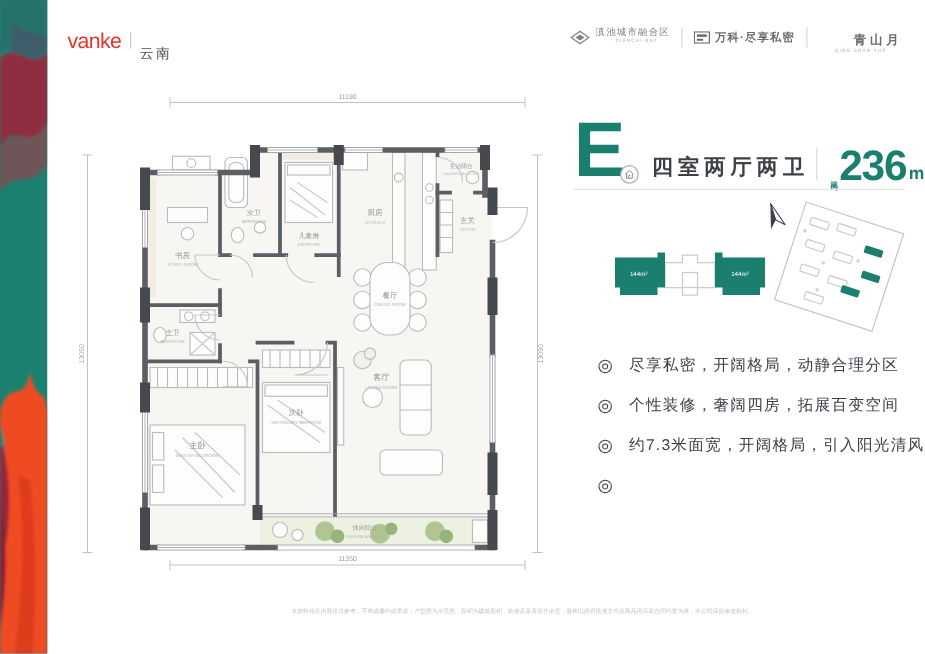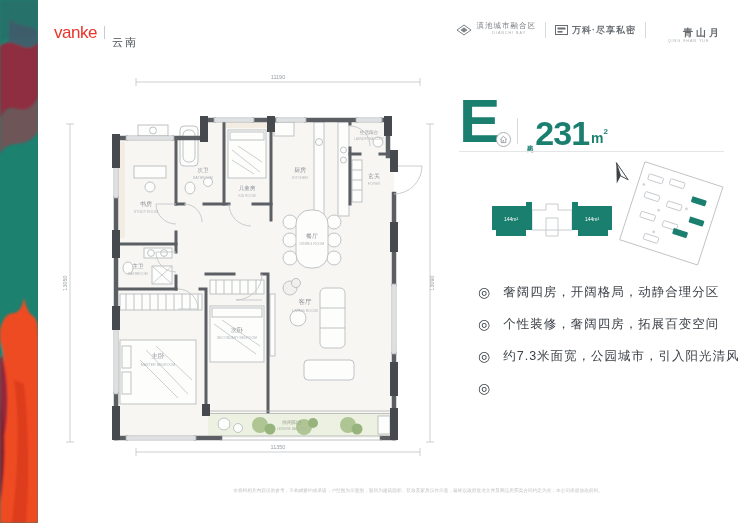--- a/index.html
+++ b/index.html
@@ -104,23 +104,24 @@
   </div>
 </div>
 
 <div class="unit">
   <span class="letter">E</span>
   <span class="badge">
     <svg width="9" height="9" viewBox="0 0 9 9">
         <path d="M1.2,4.4 L4.5,1.4 L7.8,4.4 M2.2,4 V7.6 H6.8 V4 M4,7.6 V5.4 H5" fill="none" stroke="#8b9094" stroke-width="0.8"></path>
       </svg>
   </span>
+  <span class="layout">四室两厅两卫</span>
   <span class="vsep"></span>
   <span class="arealabel">建面约</span>
-  <span class="areaval">231</span>
+  <span class="areaval">236</span>
   <span class="areaunit">m</span>
   <span class="areasup">2</span>
 </div>
 <div class="rule"></div>
 
 <svg style="position:absolute;left:486px;top:196px;" width="132" height="48" viewBox="0 0 132 48">
   <path d="M46,14 H60 V8 H72 V14 H86 V34 H72 V40 H60 V34 H46 Z" fill="none" stroke="#c9ccce" stroke-width="1"></path>
   <rect x="60" y="22" width="12" height="12" fill="none" stroke="#c9ccce" stroke-width="1"></rect>
   <g>
     <path d="M6,10 H40 V6 H46 V34 H40 V40 H10 V34 H6 Z" fill="#1b7f70"></path>
@@ -158,29 +159,29 @@
         <circle cx="60" cy="56" r="1.4"></circle>
       <circle cx="86" cy="46" r="1.4"></circle>
         <circle cx="62" cy="78" r="1.4"></circle>
     </g>
   </g>
 </svg>
 
 <div class="features">
   <div class="feat">
     <span class="bullet">◎</span>
-    <span class="txt">奢阔四房，开阔格局，动静合理分区</span>
+    <span class="txt">尽享私密，开阔格局，动静合理分区</span>
   </div>
   <div class="feat">
     <span class="bullet">◎</span>
     <span class="txt">个性装修，奢阔四房，拓展百变空间</span>
   </div>
   <div class="feat">
     <span class="bullet">◎</span>
-    <span class="txt">约7.3米面宽，公园城市，引入阳光清风</span>
+    <span class="txt">约7.3米面宽，开阔格局，引入阳光清风</span>
   </div>
   <div class="feat">
     <span class="bullet">◎</span>
   </div>
 </div>
 
 <svg style="position:absolute;left:56px;top:54px;" width="392" height="414" viewBox="0 0 392 414">
 
   <path d="M60,84 H148 V66 H332 V102 H338 V384 H60 Z" fill="#f7f6f3"></path>
   <rect x="152" y="360" width="184" height="22" fill="#ecf1e2"></rect>

